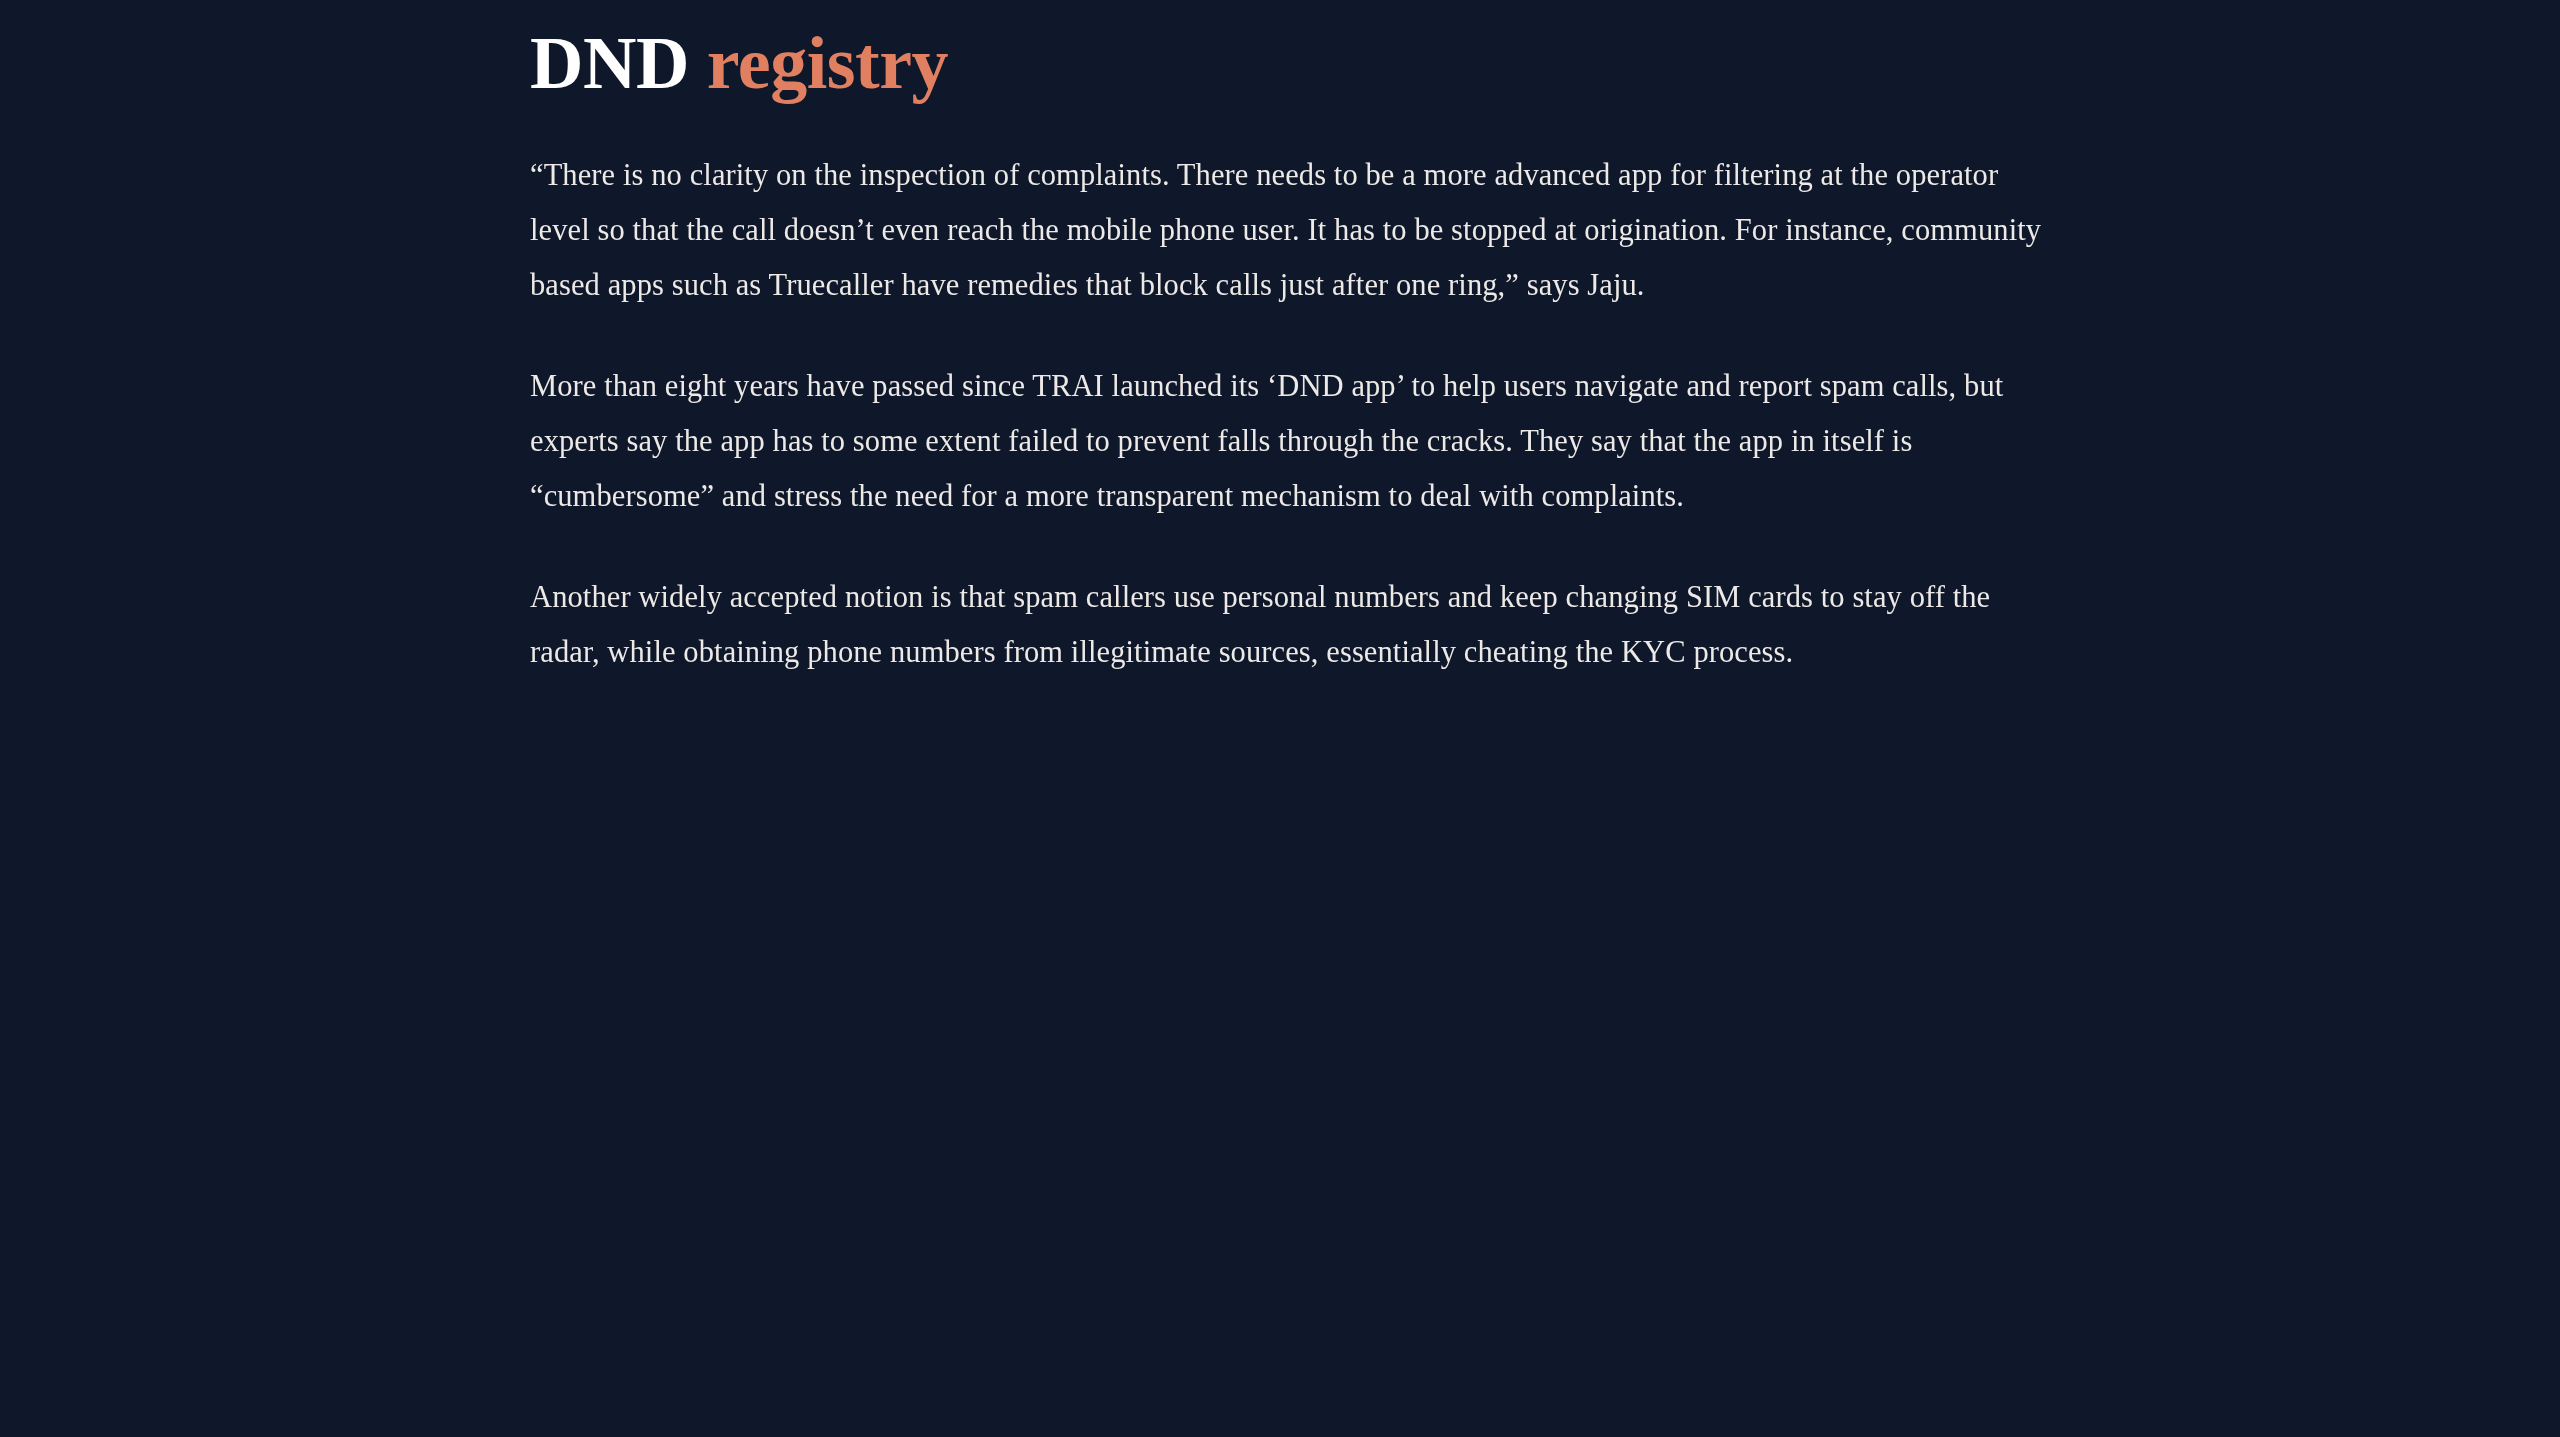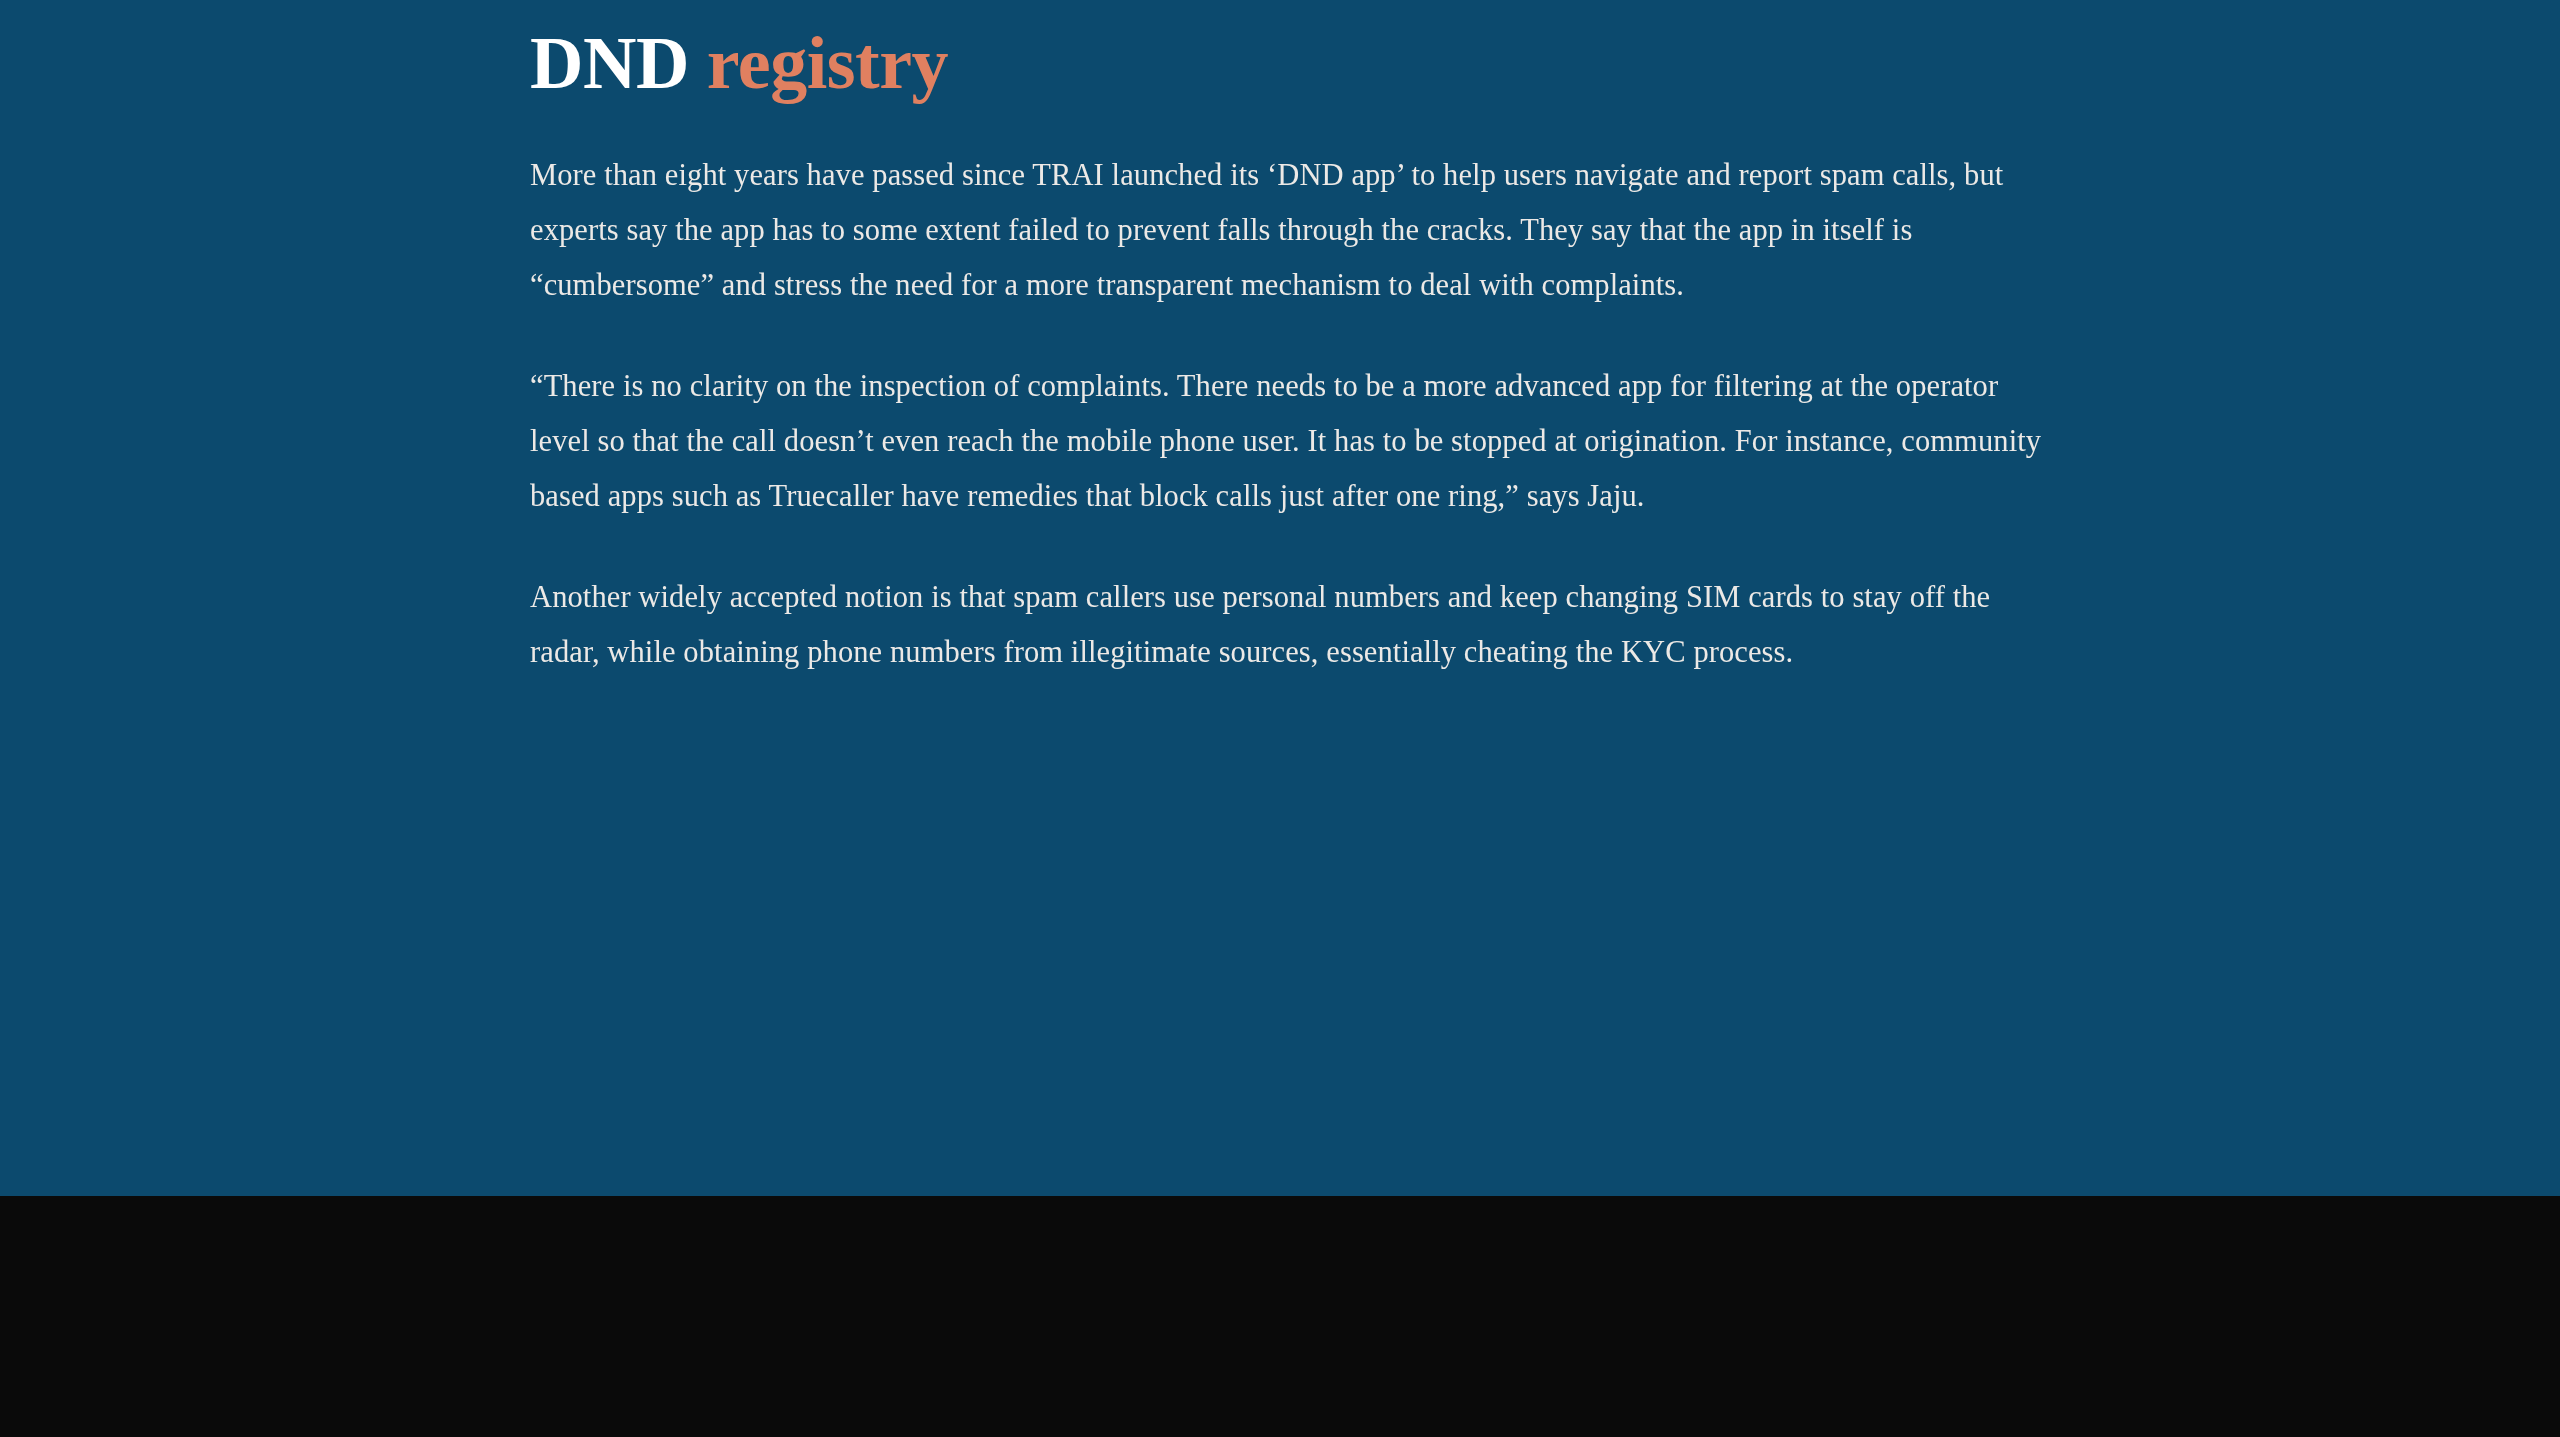--- a/index.html
+++ b/index.html
@@ -9,22 +9,22 @@
     width: 2560px;
     height: 1437px;
     overflow: hidden;
   }
   body {
     font-family: "Liberation Serif", "DejaVu Serif", serif;
     color: #f2f0ee;
   }
   .page {
     width: 2560px;
-    height: 1196px;
-    background: #0c4a6e;
+    height: 1437px;
+    background: #0f172a;
     box-sizing: border-box;
     padding: 0;
     position: relative;
   }
   .article {
     position: absolute;
     left: 530px;
     top: 0;
     width: 1560px;
   }
@@ -63,19 +63,19 @@
 <body>
 
 <div class="page">
   <div class="article">
 
     <h1 class="headline">
       <span>DND</span><span>&nbsp;</span><span class="accent">registry</span>
     </h1>
 
     <div class="body-copy">
+      <p>“There is no clarity on the inspection of complaints. There needs to be a more advanced app for filtering at the operator level so that the call doesn’t even reach the mobile phone user. It has to be stopped at origination. For instance, community based apps such as Truecaller have remedies that block calls just after one ring,” says Jaju.</p>
       <p>More than eight years have passed since TRAI launched its ‘DND app’ to help users navigate and report spam calls, but experts say the app has to some extent failed to prevent falls through the cracks. They say that the app in itself is “cumbersome” and stress the need for a more transparent mechanism to deal with complaints.</p>
-      <p>“There is no clarity on the inspection of complaints. There needs to be a more advanced app for filtering at the operator level so that the call doesn’t even reach the mobile phone user. It has to be stopped at origination. For instance, community based apps such as Truecaller have remedies that block calls just after one ring,” says Jaju.</p>
       <p>Another widely accepted notion is that spam callers use personal numbers and keep changing SIM cards to stay off the radar, while obtaining phone numbers from illegitimate sources, essentially cheating the KYC process.</p>
     </div>
 
   </div>
 </div>
 
 </body></html>

